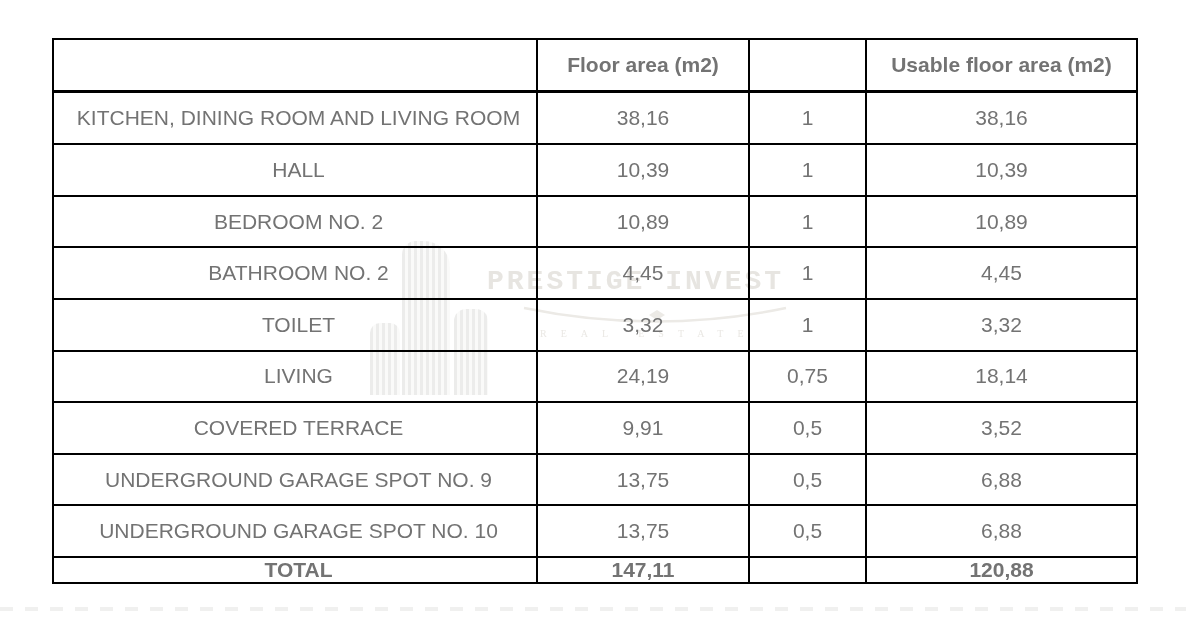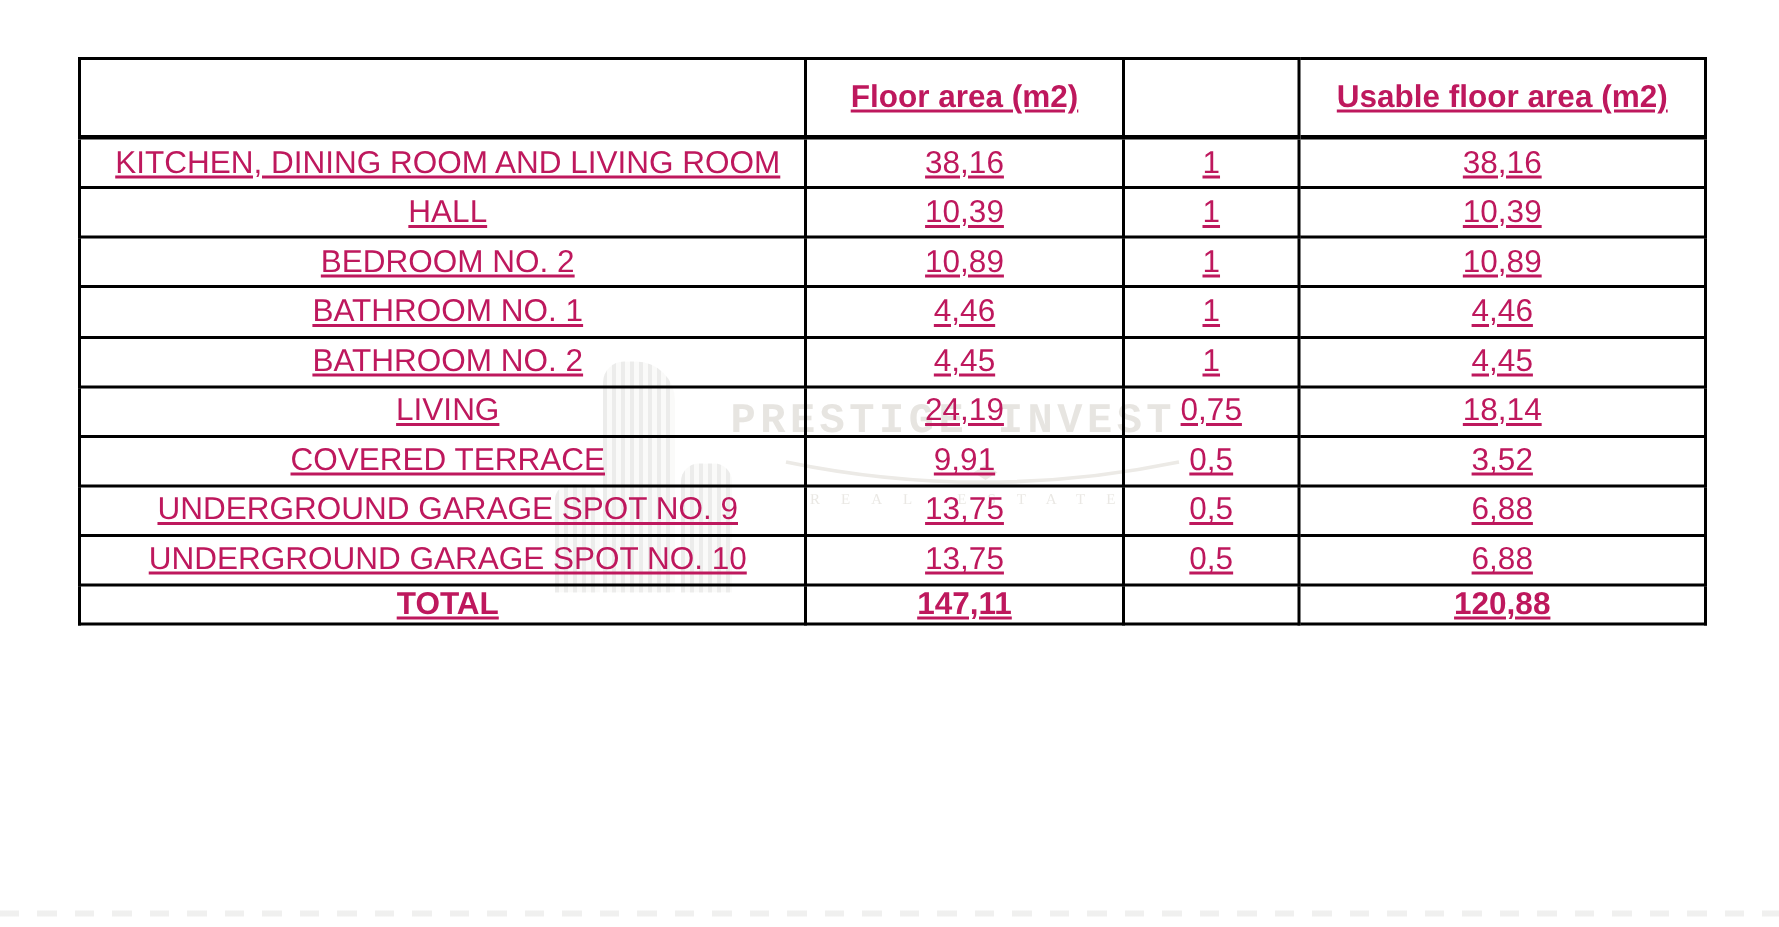--- a/index.html
+++ b/index.html
@@ -38,26 +38,25 @@
     font-family: "Liberation Serif", serif;
     font-size: 10px;
     letter-spacing: 14px;
     color: #eae8e4;
     white-space: nowrap;
   }
 
   
   table.area-table {
     position: absolute; left: 52px; top: 38px; z-index: 1;
-    width: 1084px; height: 379px;
+    width: 1084px; height: 546px;
     border-collapse: collapse;
     table-layout: fixed;
     background: transparent;
-    color: #be185d;
-    text-decoration: underline;
+    color: #737373;
   }
   .area-table th, .area-table td {
     border: 2px solid #000000;
     font-size: 21px;
     text-align: center;
     padding: 0;
     overflow: hidden;
     white-space: nowrap;
   }
   .area-table thead th {
@@ -125,34 +124,34 @@
   </tr>
 
   <tr>
     <td class="name-cell">BEDROOM NO. 2</td>
     <td>10,89</td>
     <td>1</td>
     <td>10,89</td>
   </tr>
 
 
-  <tr>
-    <td class="name-cell">BATHROOM NO. 1</td>
-    <td>4,46</td>
-    <td>1</td>
-    <td>4,46</td>
-  </tr>
 
   <tr>
     <td class="name-cell">BATHROOM NO. 2</td>
     <td>4,45</td>
     <td>1</td>
     <td>4,45</td>
   </tr>
 
+  <tr>
+    <td class="name-cell">TOILET</td>
+    <td>3,32</td>
+    <td>1</td>
+    <td>3,32</td>
+  </tr>
 
   <tr>
     <td class="name-cell">LIVING</td>
     <td>24,19</td>
     <td>0,75</td>
     <td>18,14</td>
   </tr>
 
   <tr>
     <td class="name-cell">COVERED TERRACE</td>

